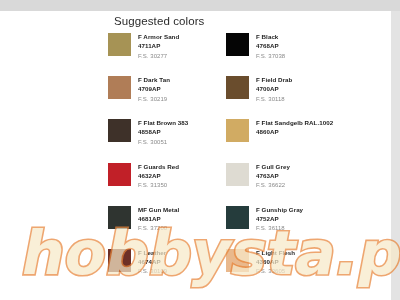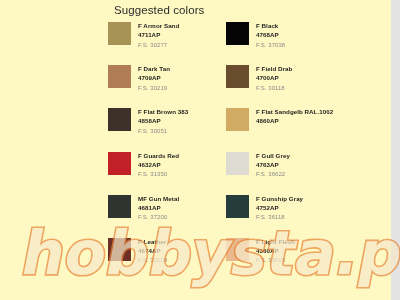--- a/index.html
+++ b/index.html
@@ -10,21 +10,22 @@
     width: 400px;
     height: 300px;
     overflow: hidden;
     background: #d9d9d9;
     font-family: "Liberation Sans", sans-serif;
     position: relative;
   }
   #page {
     position: absolute;
     inset: 0;
-    background: #fef9c3;
+    background: #ffffff;
+    margin-top: 11px;
   }
   
   #right-edge {
     position: absolute;
     top: 0;
     right: 0;
     width: 9px;
     height: 300px;
     background: #e3e3e3;
   }

